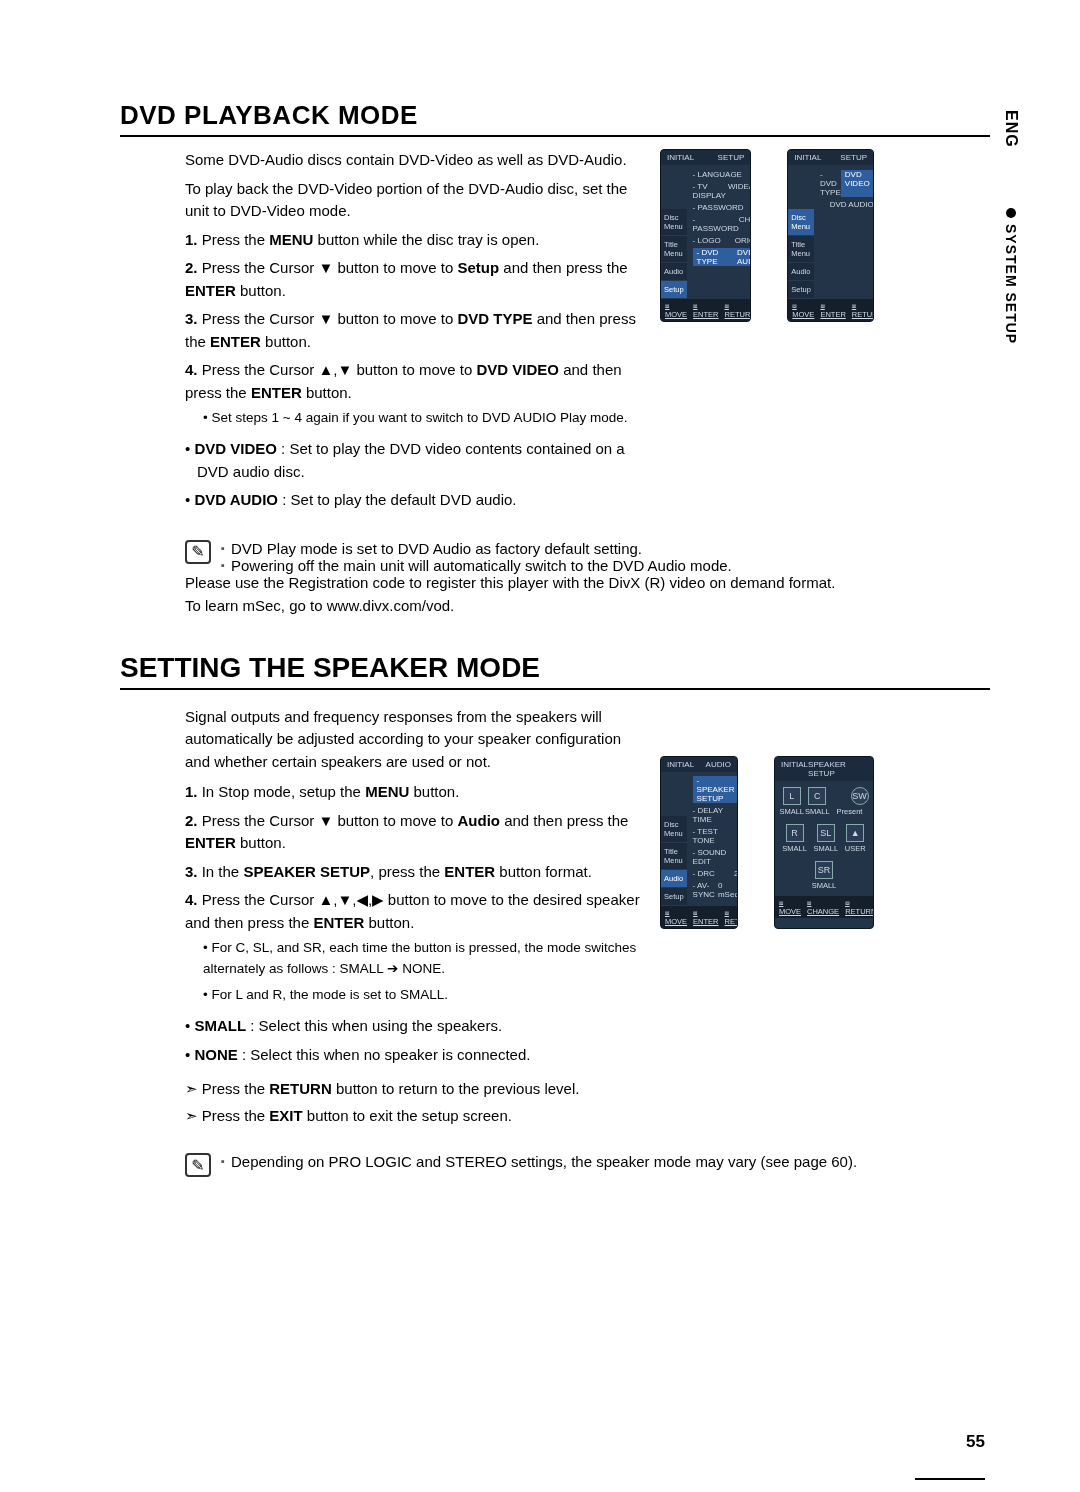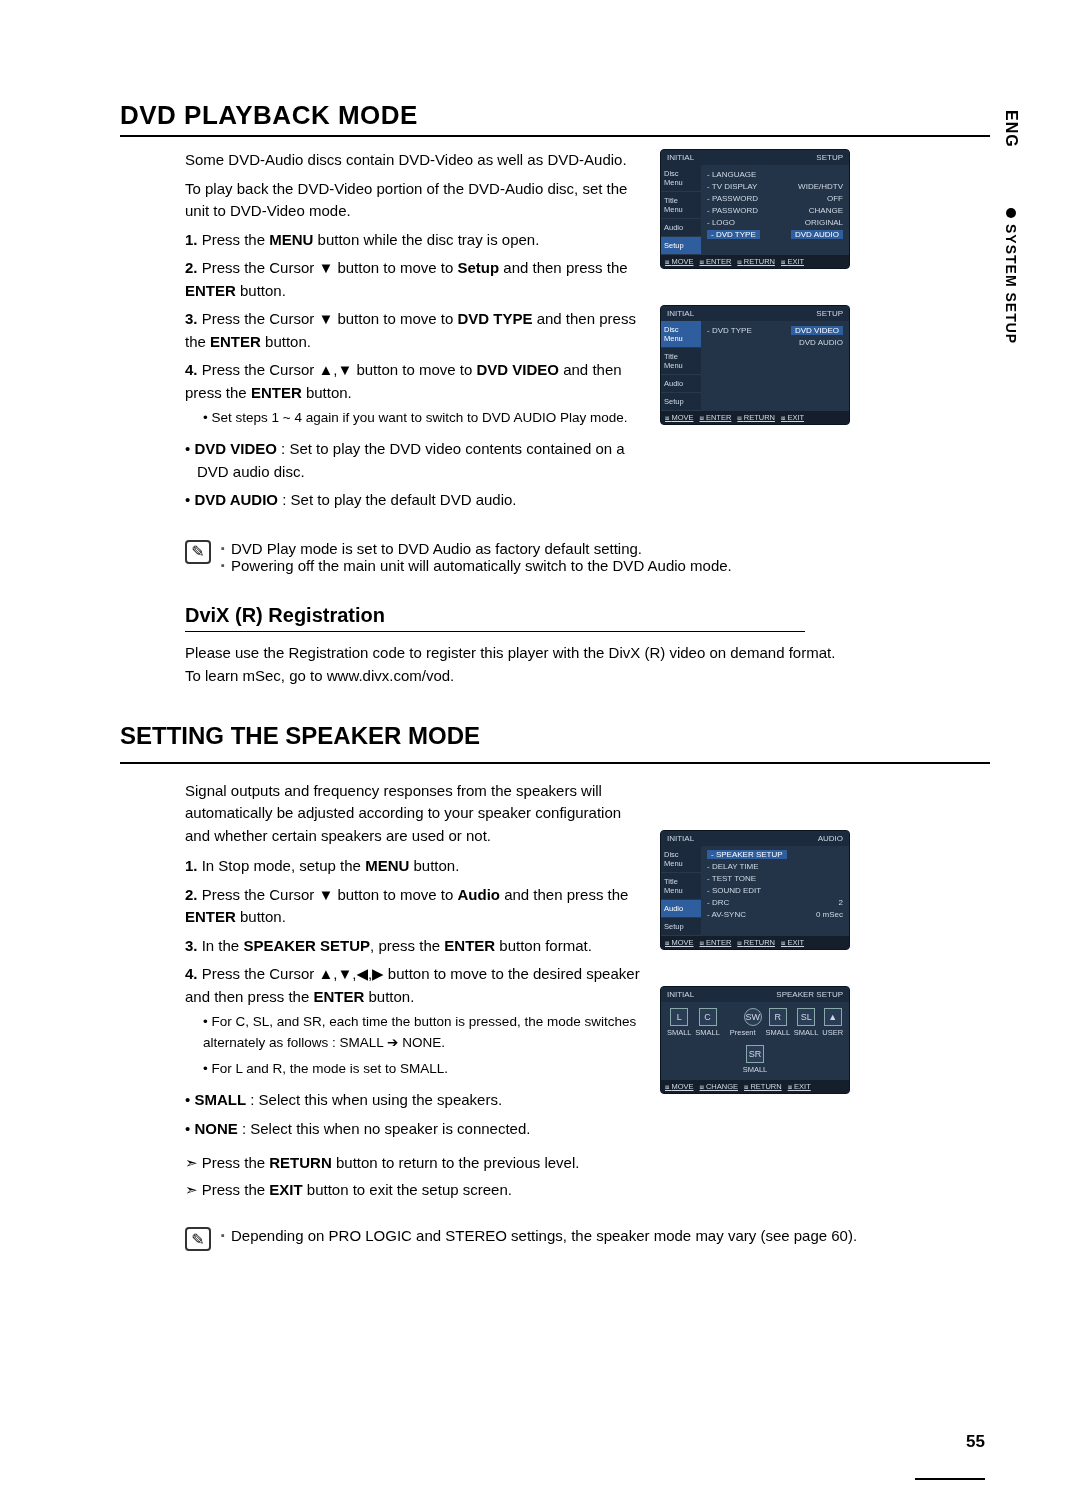--- a/index.html
+++ b/index.html
@@ -17,43 +17,43 @@
   }
   h1 {
     font-size: 26px;
     font-weight: bold;
     letter-spacing: 0.5px;
     border-bottom: 2px solid #000;
     padding-bottom: 4px;
     margin-bottom: 12px;
   }
   h2 {
-    font-size: 24px;
+    font-size: 28px;
     font-weight: bold;
     border-bottom: 2px solid #000;
-    padding-bottom: 12px;
+    padding-bottom: 4px;
     margin: 38px 0 16px 0;
   }
   h3 {
     font-size: 20px;
     font-weight: bold;
     border-bottom: 1.5px solid #000;
     padding-bottom: 4px;
     margin: 30px 0 12px 0;
     display: inline-block;
     width: 100%;
     max-width: 620px;
   }
   .body-col {
     display: flex;
     gap: 20px;
     align-items: flex-start;
   }
   .text-col { flex: 1; font-size: 15px; line-height: 1.5; max-width: 520px; }
-  .fig-col { width: 190px; display: flex; flex-direction: column; gap: 36px; }
+  .fig-col { width: 214px; display: flex; flex-direction: row; gap: 36px; }
   .para { margin-bottom: 6px; }
   .indent1 { padding-left: 65px; }
   ol.steps { list-style: none; padding-left: 65px; }
   ol.steps li { margin-bottom: 6px; }
   ol.steps li .num { font-weight: bold; }
   ul.sub { list-style: none; padding-left: 18px; margin-top: 4px; font-size: 13.5px; }
   ul.sub li::before { content: "• "; }
   .define { padding-left: 65px; margin-top: 10px; font-size: 15px; }
   .define li { list-style: none; margin-bottom: 6px; text-indent: -12px; padding-left: 12px; }
   .define li::before { content: "• "; }
@@ -95,21 +95,21 @@
   .osd {
     background: #233449;
     border: 1px solid #0a1520;
     border-radius: 4px;
     color: #cfd9e4;
     font-size: 9px;
     overflow: hidden;
   }
   .osd-top { display:flex; justify-content:space-between; padding:3px 6px; background:#1b2a3d; font-size:8px; }
   .osd-body { display:flex; }
-  .osd-side { width: 40px; background:#1b2a3d; display:flex; flex-direction:column; }
+  .osd-side { width: 40px; background:#1b2a3d; display:flex; flex-direction:column;margin-top:44px; }
   .osd-side div { padding:4px 3px; font-size:7.5px; border-bottom:1px solid #28394e; }
   .osd-side .sel { background:#2e5e9e; color:#fff; }
   .osd-main { flex:1; padding:3px 4px; }
   .osd-row { display:flex; justify-content:space-between; padding:1.5px 2px; font-size:8px; }
   .osd-row .lbl::before { content:"- "; }
   .osd-row.hl .val { background:#2e5e9e; color:#fff; padding:0 4px; }
   .osd-row.hl-lbl .lbl { background:#2e5e9e; color:#fff; padding:0 4px; }
   .osd-foot { display:flex; gap:6px; padding:2px 4px; background:#151f2c; font-size:7.5px;text-decoration:underline; }
   .osd-foot span::before { content:"⧈ "; font-size:7px; }
 
@@ -240,23 +240,20 @@
   </div>
 
   <div class="note-row">
     <div class="note-icon">✎</div>
     <ul class="note-list">
       <li>DVD Play mode is set to DVD Audio as factory default setting.</li>
       <li>Powering off the main unit will automatically switch to the DVD Audio mode.</li>
     </ul>
   </div>
 
-  <div style="padding-left:65px;">
-    <h3>DviX (R) Registration</h3>
-  </div>
   <div class="para indent1" style="font-size:15px;">Please use the Registration code to register this player with the DivX (R) video on demand format.</div>
   <div class="para indent1" style="font-size:15px; margin-top:6px;">To learn mSec, go to www.divx.com/vod.</div>
 
   <h2>SETTING THE SPEAKER MODE</h2>
   <div class="body-col">
     <div class="text-col">
       <div class="para indent1">Signal outputs and frequency responses from the speakers will automatically be adjusted according to your speaker configuration and whether certain speakers are used or not.</div>
       <ol class="steps" style="margin-top:8px;">
         <li><span class="num">1.</span> <span>In Stop mode, setup the </span><b>MENU</b><span> button.</span></li>
         <li><span class="num">2.</span> <span>Press the Cursor ▼ button to move to </span><b>Audio</b><span> and then press the </span><b>ENTER</b><span> button.</span></li>

